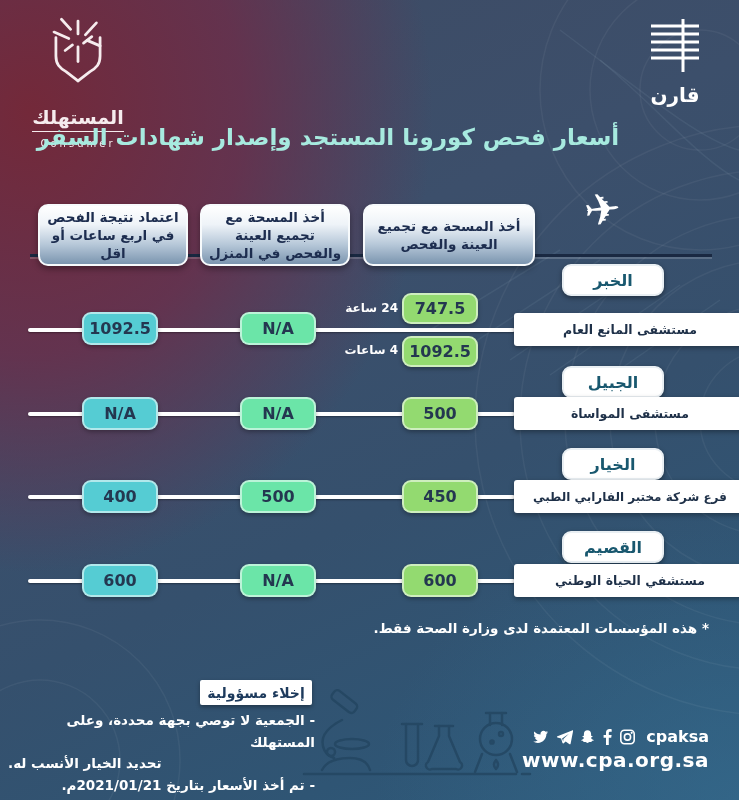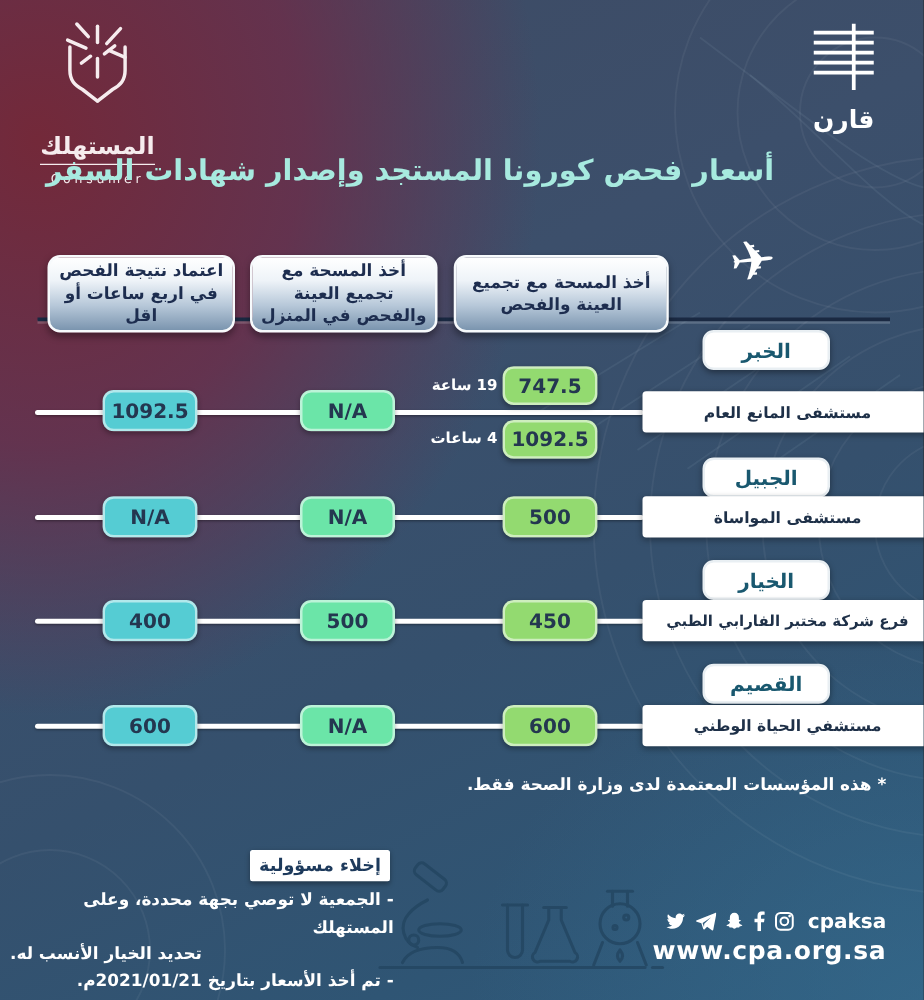--- a/index.html
+++ b/index.html
@@ -129,21 +129,21 @@
   <div class="abs hdr" style="left:363px;width:172px;" dir="rtl">أخذ المسحة مع تجميع العينة والفحص</div>
   <div class="abs hdr" style="left:200px;width:150px;" dir="rtl">أخذ المسحة مع تجميع العينة والفحص في المنزل</div>
   <div class="abs hdr" style="left:38px;width:150px;" dir="rtl">اعتماد نتيجة الفحص في اربع ساعات أو اقل</div>
   <div class="abs plane">✈</div>
   <div class="abs hdr-divider"></div>
 
   <div class="abs region" style="top:264px;">الخبر</div>
   <div class="abs rowline" style="left:28px;top:328px;width:487px;"></div>
   <div class="abs valbox cyan" style="left:82px;top:312px;">1092.5</div>
   <div class="abs valbox mint" style="left:240px;top:312px;">N/A</div>
-  <div class="abs tier-label" style="left:318px;top:301px;">19 ساعة</div>
+  <div class="abs tier-label" style="left:318px;top:301px;">24 ساعة</div>
   <div class="abs valbox green" style="left:402px;top:293px;height:31px;">747.5</div>
   <div class="abs tier-label" style="left:318px;top:343px;">4 ساعات</div>
   <div class="abs valbox green" style="left:402px;top:336px;height:31px;">1092.5</div>
   <div class="abs provider" style="top:313px;">مستشفى المانع العام</div>
 
   <div class="abs region" style="top:366px;">الجبيل</div>
   <div class="abs rowline" style="left:28px;top:412px;width:487px;"></div>
   <div class="abs valbox cyan" style="left:82px;top:397px;">N/A</div>
   <div class="abs valbox mint" style="left:240px;top:397px;">N/A</div>
   <div class="abs valbox green" style="left:402px;top:397px;">500</div>

